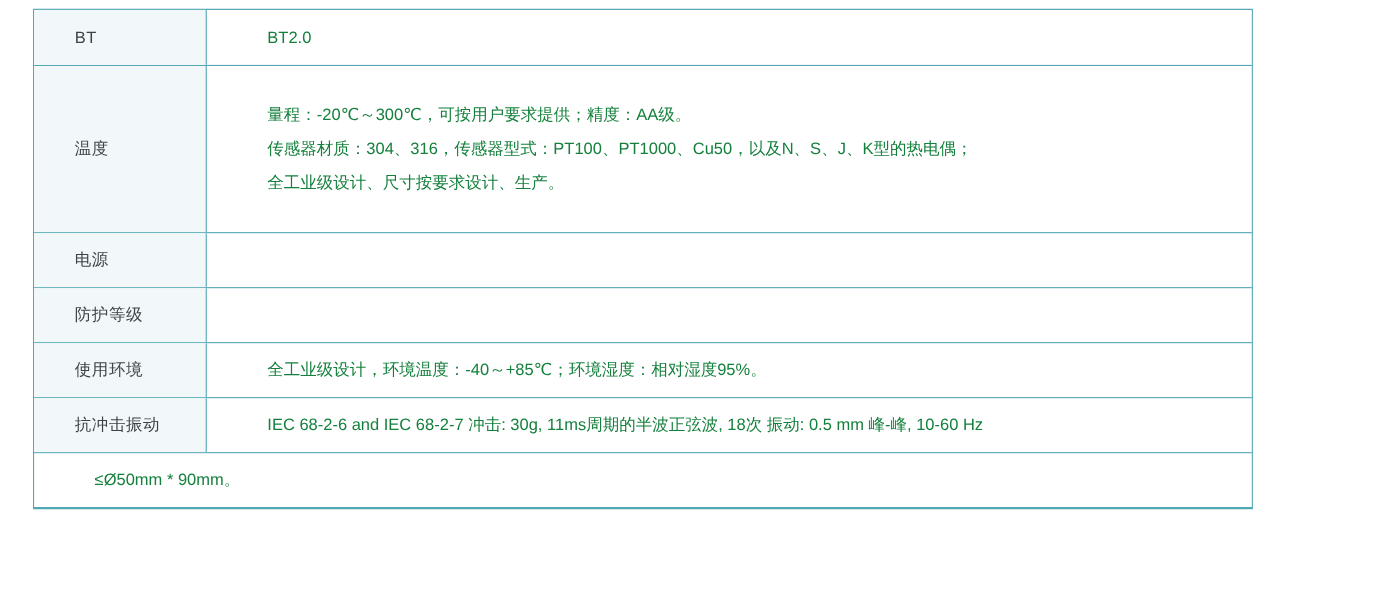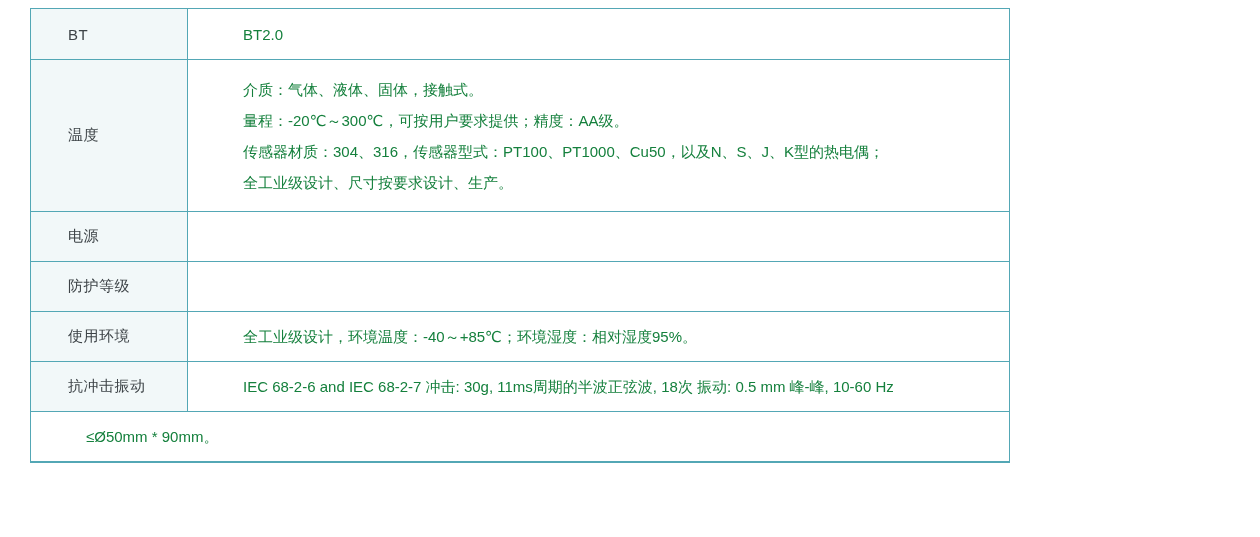--- a/index.html
+++ b/index.html
@@ -11,21 +11,21 @@
     width: 1260px;
     height: 537px;
     position: relative;
     overflow: hidden;
     font-family: "Liberation Sans", "DejaVu Sans", sans-serif;
   }
   .spec-table {
     position: absolute;
     left: 30px;
     top: 8px;
-    width: 980px;
+    width: 1109px;
     box-sizing: border-box;
     border: 1px solid #53a7b5;
     border-bottom-width: 2px;
     background: #ffffff;
   }
   .spec-row {
     display: flex;
     align-items: stretch;
     min-height: 50px;
     box-sizing: border-box;
@@ -73,21 +73,20 @@
   <div class="spec-row">
     <div class="cell-label">BT</div>
     <div class="cell-value">
       <div class="spec-line">BT2.0</div>
     </div>
   </div>
 
   <div class="spec-row tall">
     <div class="cell-label">温度</div>
     <div class="cell-value">
-      <div class="spec-line">介质：气体、液体、固体，接触式。</div>
       <div class="spec-line">量程：-20℃～300℃，可按用户要求提供；精度：AA级。</div>
       <div class="spec-line">传感器材质：304、316，传感器型式：PT100、PT1000、Cu50，以及N、S、J、K型的热电偶；</div>
       <div class="spec-line">全工业级设计、尺寸按要求设计、生产。</div>
     </div>
   </div>
 
   <div class="spec-row">
     <div class="cell-label">电源</div>
   </div>
 

